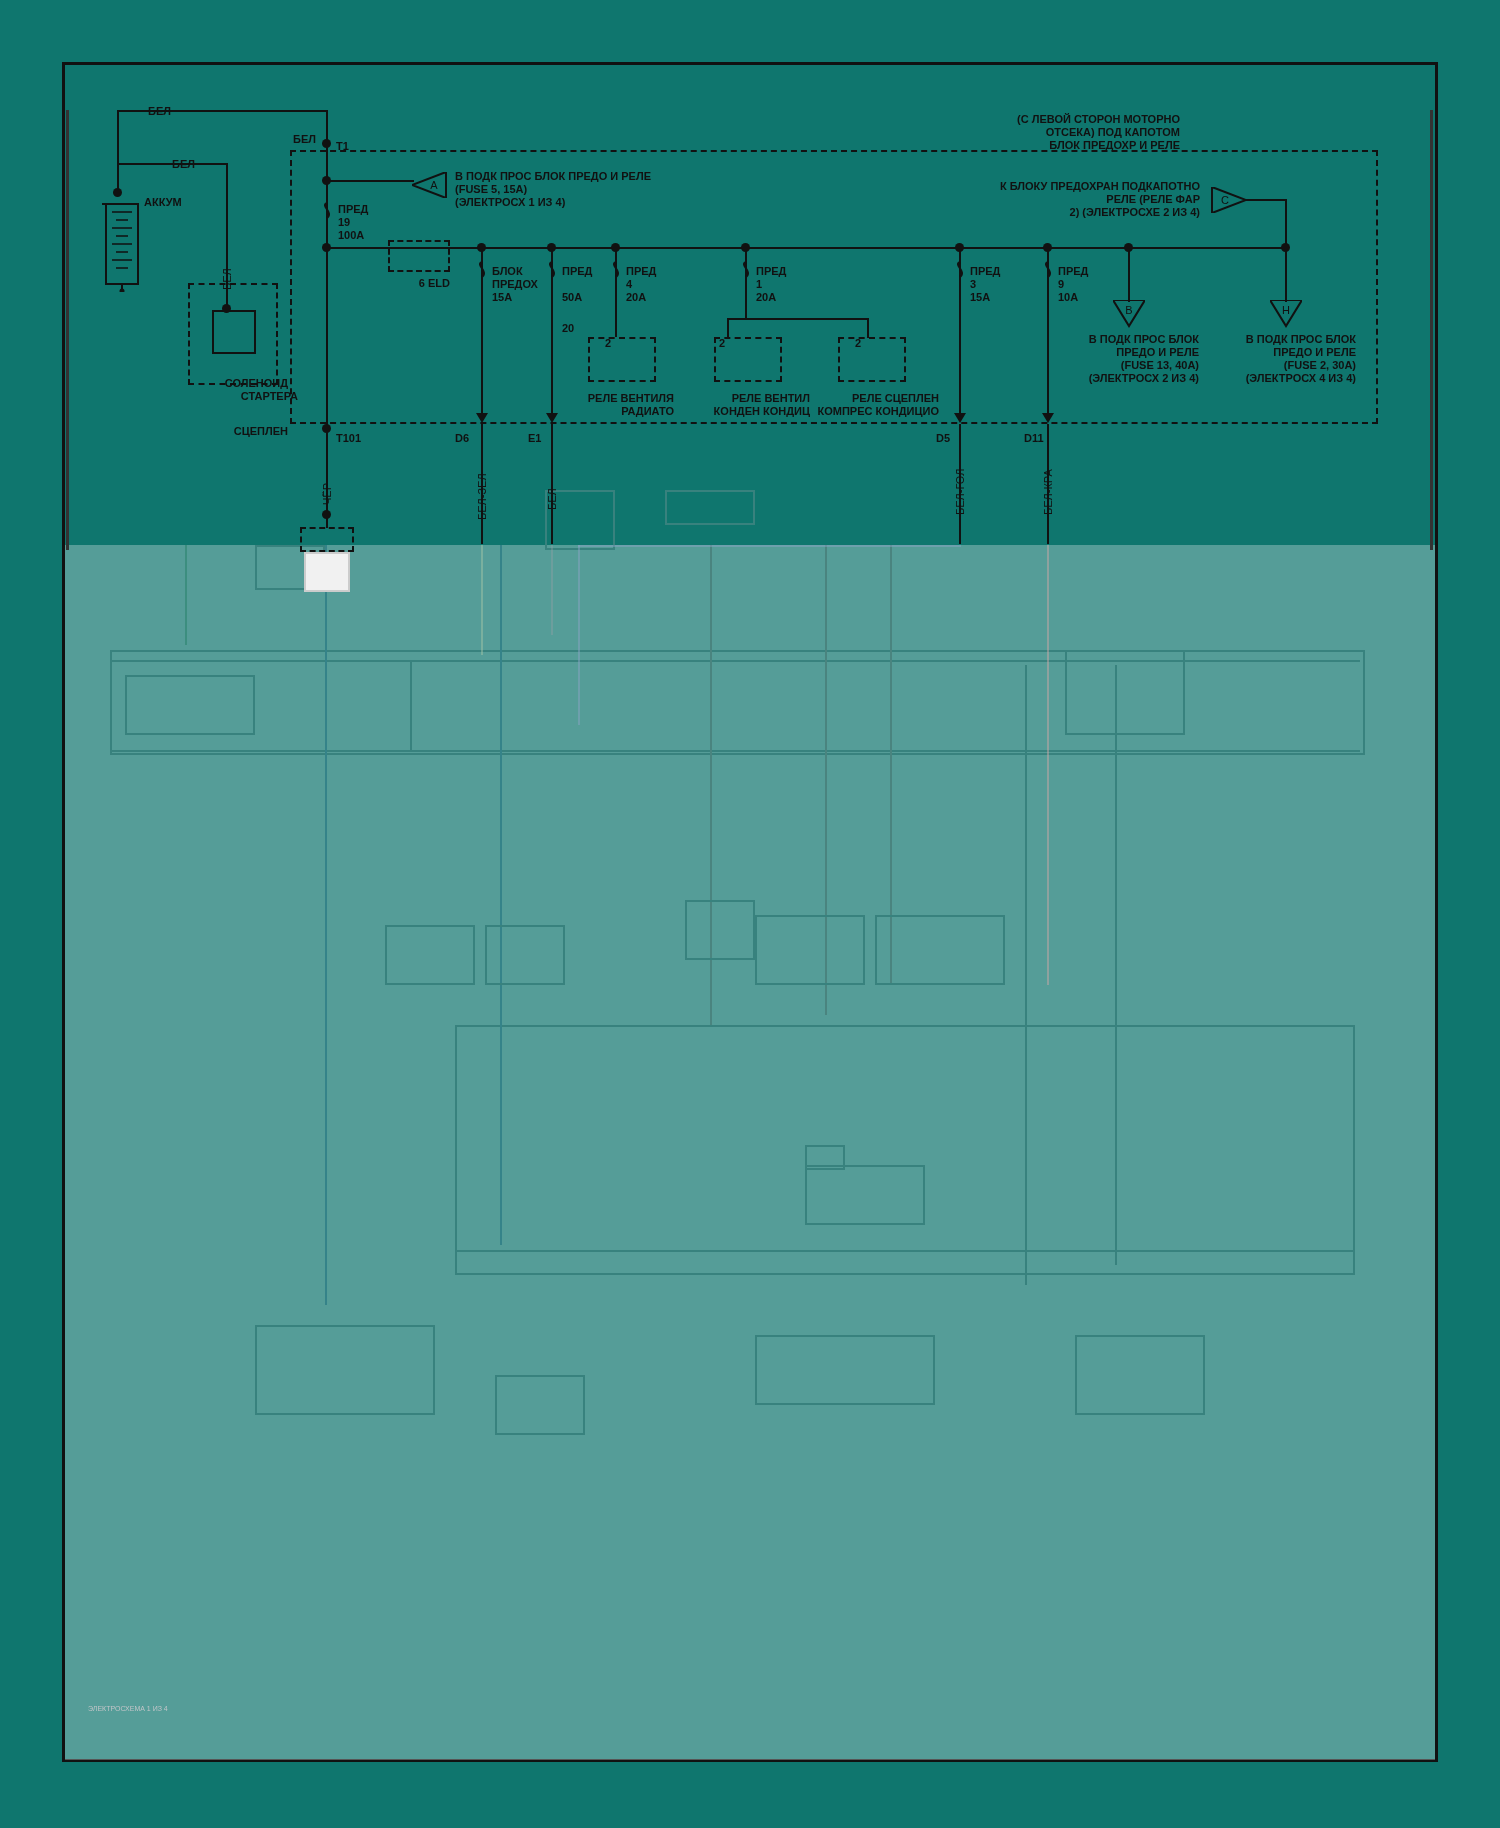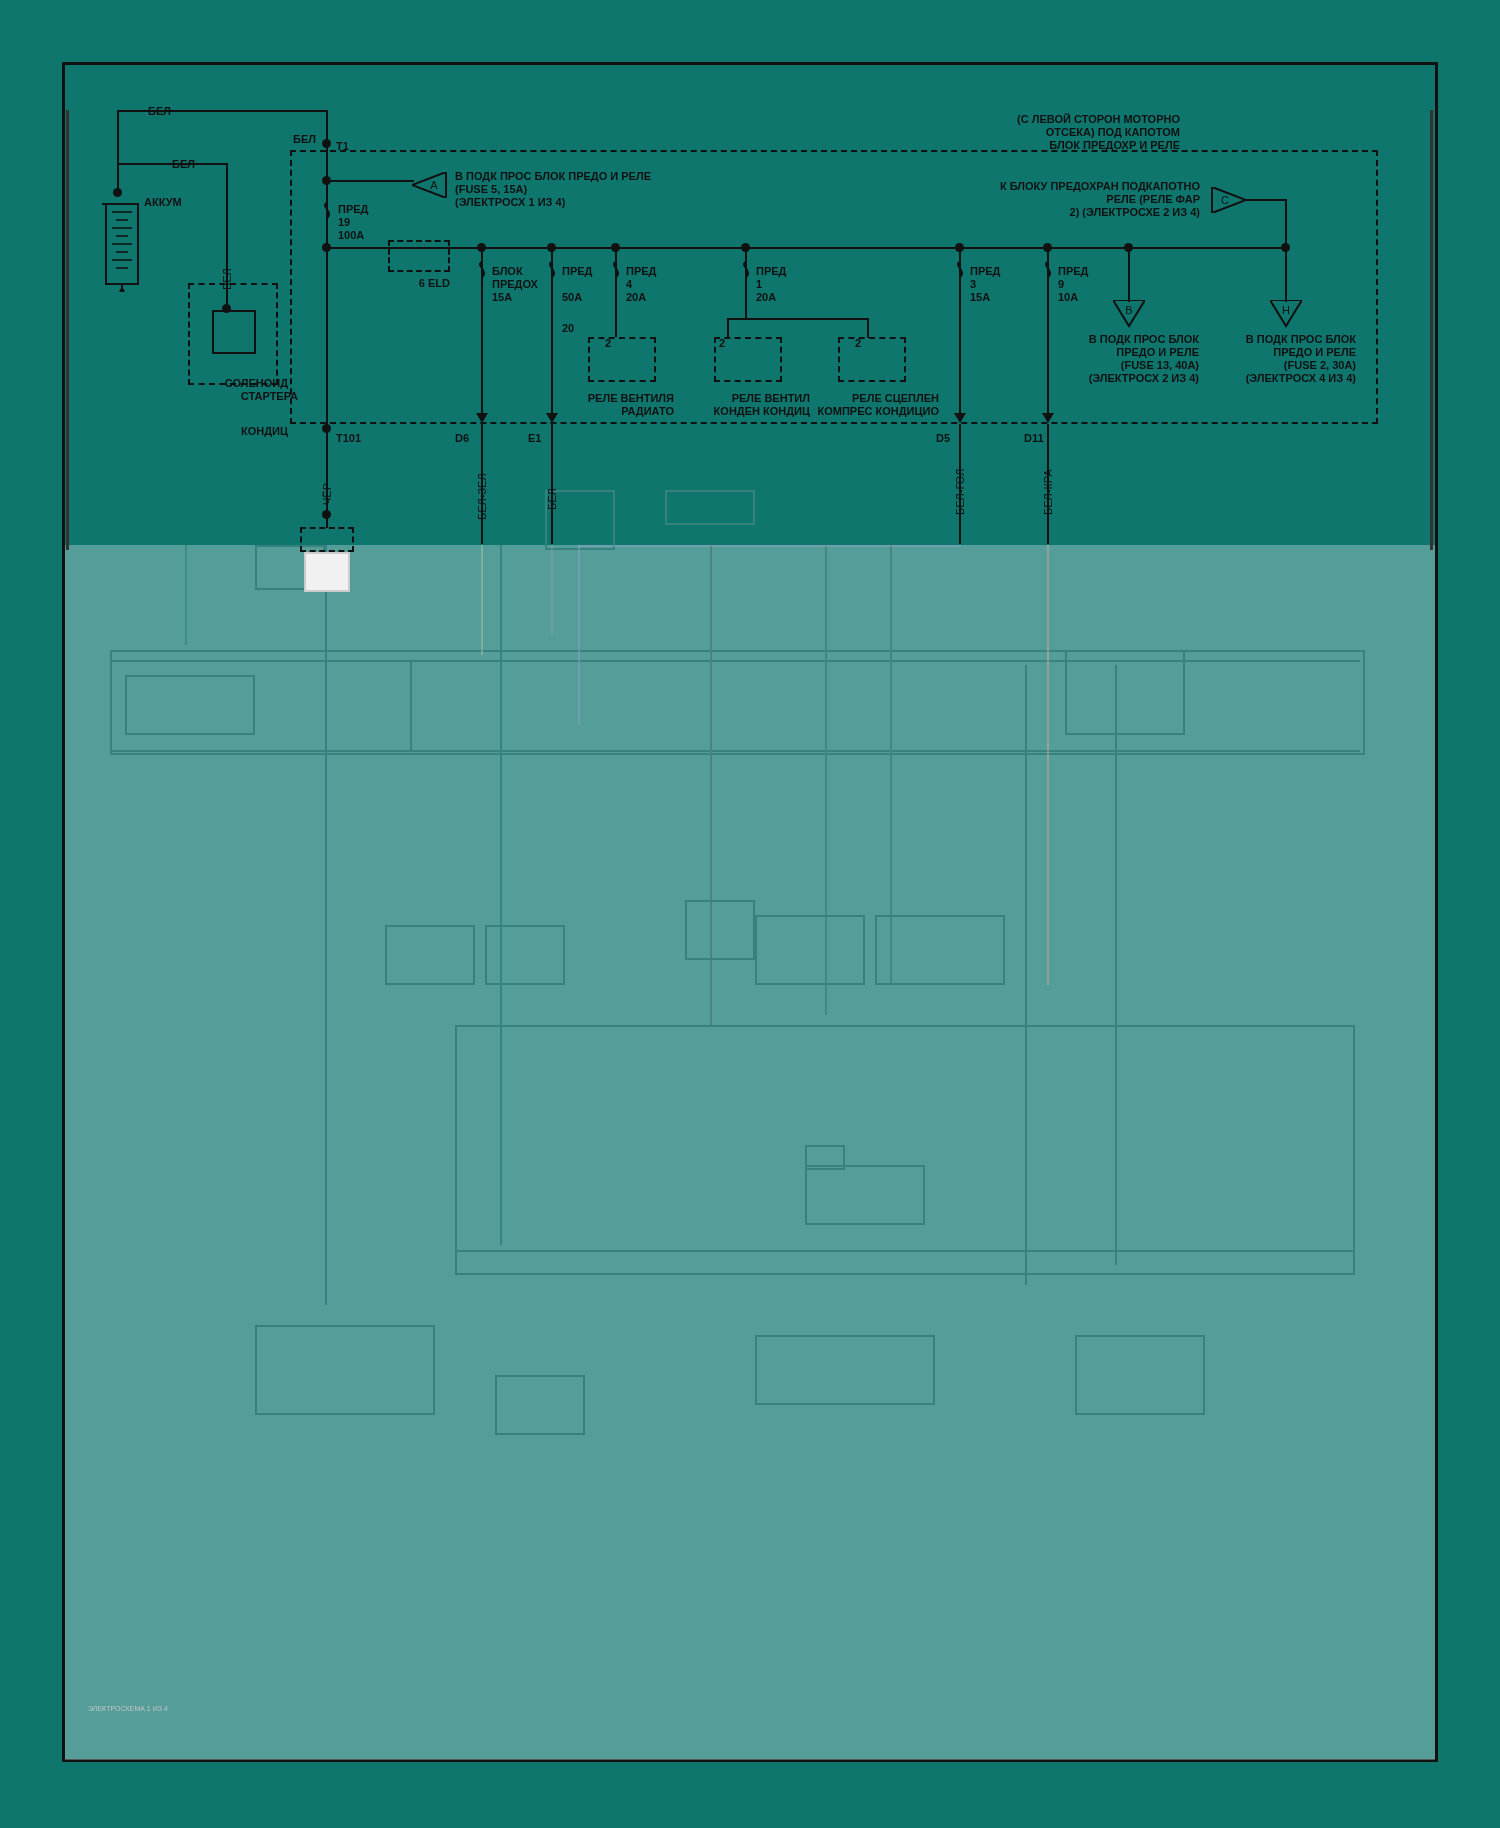--- a/index.html
+++ b/index.html
@@ -192,21 +192,21 @@
   <div class="wire h" style="left:117px; top:163px; width:110px;"></div>
   <div class="wire v" style="left:226px; top:163px; height:145px;"></div>
   <div class="txt b" style="left:172px; top:158px;">БЕЛ</div>
   <div class="vtxt b" style="left:221px; top:290px;">БЕЛ</div>
 
   <div class="dash-box" style="left:188px; top:283px; width:90px; height:102px;"></div>
   <div class="solid-box" style="left:212px; top:310px; width:44px; height:44px;"></div>
   <div class="node" style="left:222px; top:304px;"></div>
   <div class="txt c b" style="left:178px; top:377px; width:110px;">СОЛЕНОИД</div>
   <div class="txt c b" style="left:188px; top:390px; width:110px;">СТАРТЕРА</div>
-  <div class="txt c b" style="left:178px; top:425px; width:110px;">КОНДИЦ</div>
+  <div class="txt c b" style="left:178px; top:425px; width:110px;">СЦЕПЛЕН</div>
 
   <div class="txt b" style="left:293px; top:133px;">БЕЛ</div>
   <div class="txt b" style="left:336px; top:140px;">T1</div>
   <div class="node" style="left:322px; top:139px;"></div>
   <div class="wire v" style="left:326px; top:110px; height:320px;"></div>
   <div class="node" style="left:322px; top:176px;"></div>
   <div class="node" style="left:322px; top:243px;"></div>
   <div class="node" style="left:322px; top:424px;"></div>
   <div class="txt b" style="left:336px; top:432px;">T101</div>
 

